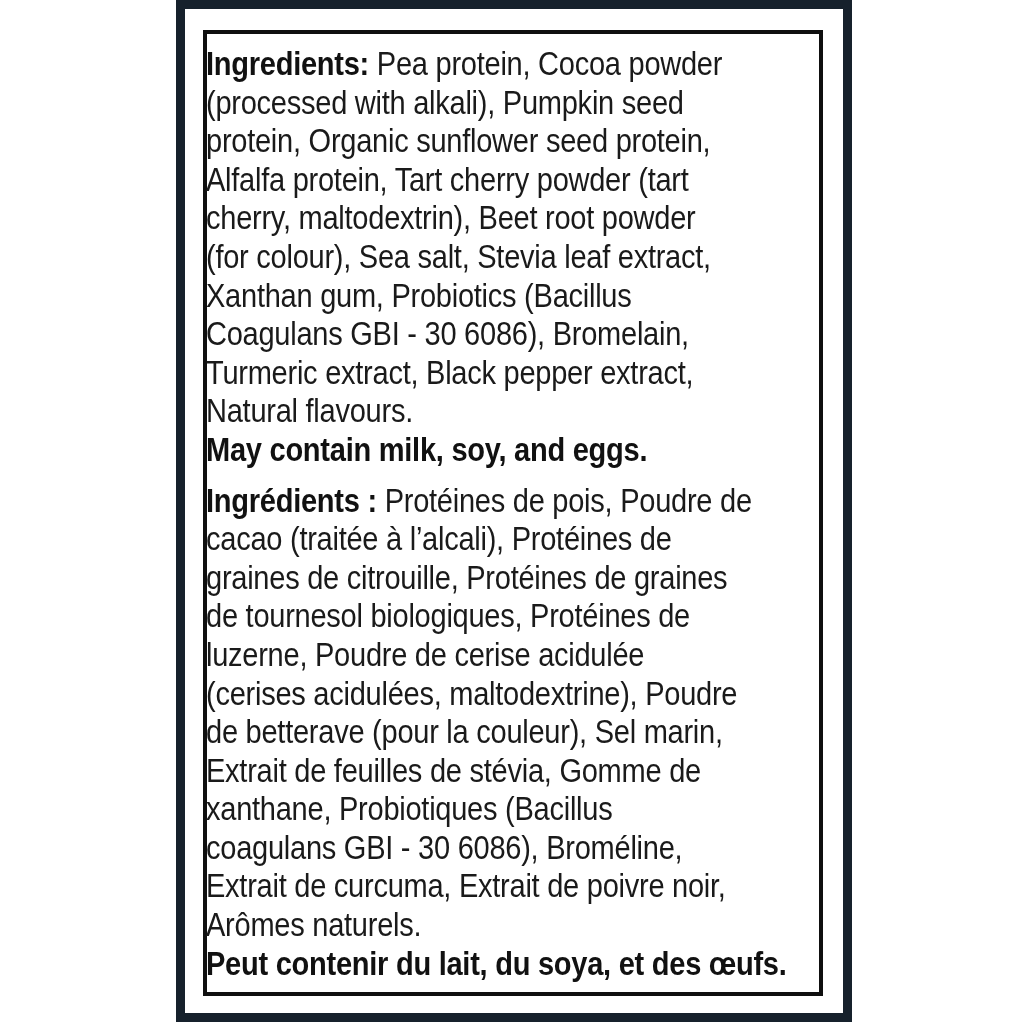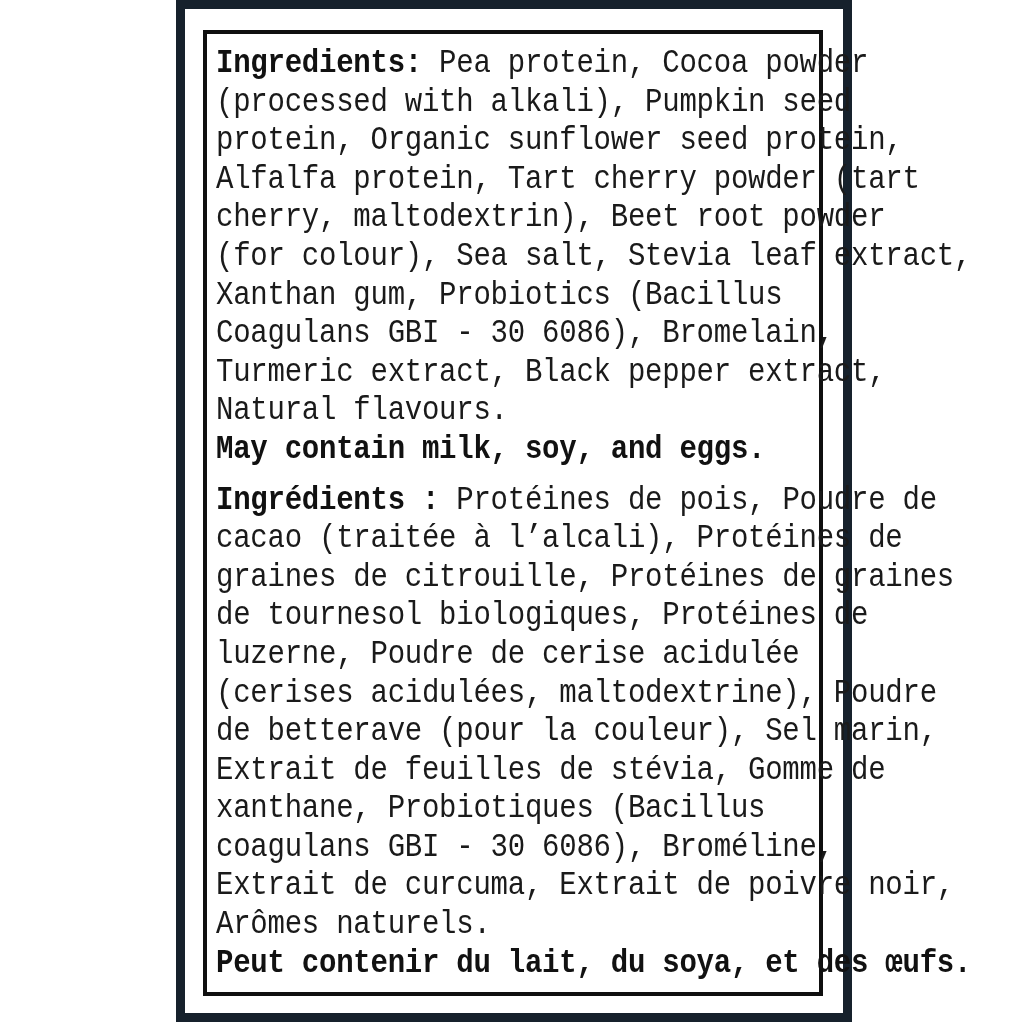--- a/index.html
+++ b/index.html
@@ -24,24 +24,23 @@
     position: absolute;
     left: 203px;
     top: 30px;
     width: 612px;
     height: 958px;
     border: 4px solid #0f0f0f;
     background: #ffffff;
   }
   .text-area {
     position: absolute;
-    left: 216px;
+    left: 206px;
     top: 45px;
     width: 600px;
-    font-family: Liberation Mono, monospace;
   }
   .para {
     font-size: 33px;
     line-height: 38.6px;
     color: #1a1a1a;
     letter-spacing: -0.3px;
     white-space: nowrap;
     transform: scaleX(0.88);
     transform-origin: 0 0;
   }

